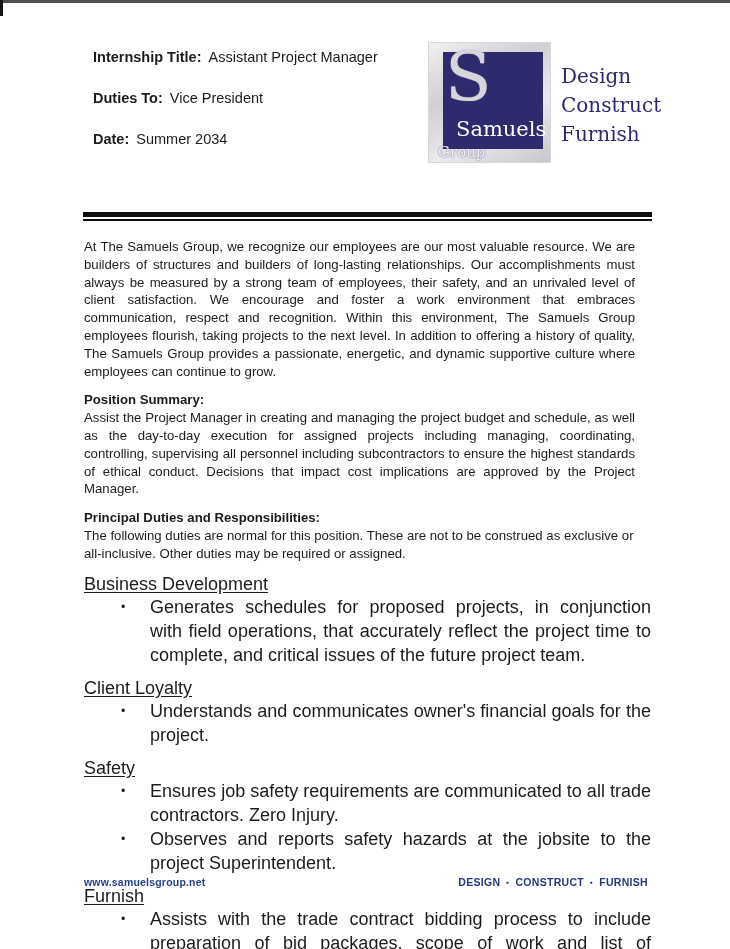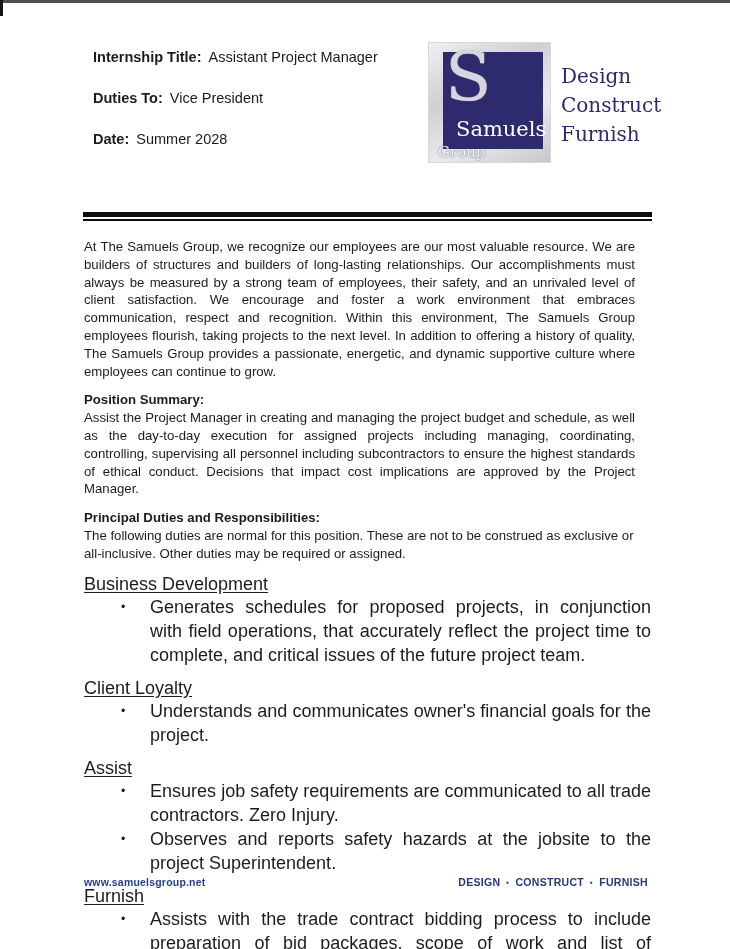--- a/index.html
+++ b/index.html
@@ -65,21 +65,21 @@
   <div class="edge-corner"></div>
 
   <div class="header-fields">
     <div class="field">
       <span class="label">Internship Title:</span><span class="value">Assistant Project Manager</span>
     </div>
     <div class="field">
       <span class="label">Duties To:</span><span class="value">Vice President</span>
     </div>
     <div class="field">
-      <span class="label">Date:</span><span class="value">Summer 2028</span>
+      <span class="label">Date:</span><span class="value">Summer 2034</span>
     </div>
   </div>
 
   <div class="logo">
     <div class="logo-navy"></div>
     <div class="logo-s">S</div>
     <div class="logo-name">Samuels</div>
     <div class="logo-group">Group</div>
   </div>
 
@@ -106,21 +106,21 @@
     <h4 class="duty-head">Business Development</h4>
     <ul class="bullets">
       <li>Generates schedules for proposed projects, in conjunction with field operations, that accurately reflect the project time to complete, and critical issues of the future project team.</li>
     </ul>
 
     <h4 class="duty-head">Client Loyalty</h4>
     <ul class="bullets">
       <li>Understands and communicates owner's financial goals for the project.</li>
     </ul>
 
-    <h4 class="duty-head">Assist</h4>
+    <h4 class="duty-head">Safety</h4>
     <ul class="bullets">
       <li>Ensures job safety requirements are communicated to all trade contractors.   Zero Injury.</li>
       <li>Observes and reports safety hazards at the jobsite to the project Superintendent.</li>
     </ul>
 
     <h4 class="duty-head">Furnish</h4>
     <ul class="bullets">
       <li>Assists with the trade contract bidding process to include preparation of bid packages, scope of work and list of contractors for bidding utilizing minority and woman trade contractors.  Involved in the preparation of and review of the final estimate with project team.</li>
       <li>Notifies trade contractors of and enforces minority participation when required on project.</li>
     </ul>

